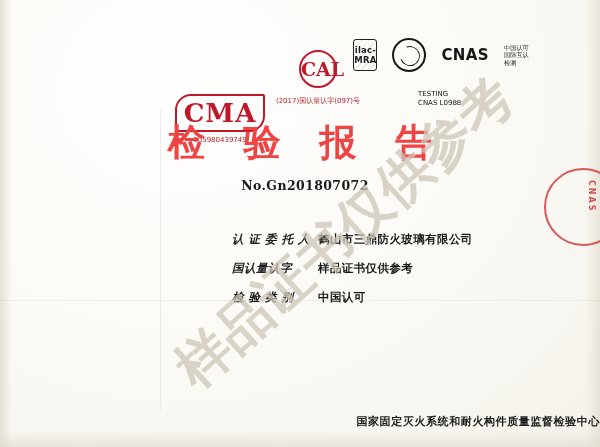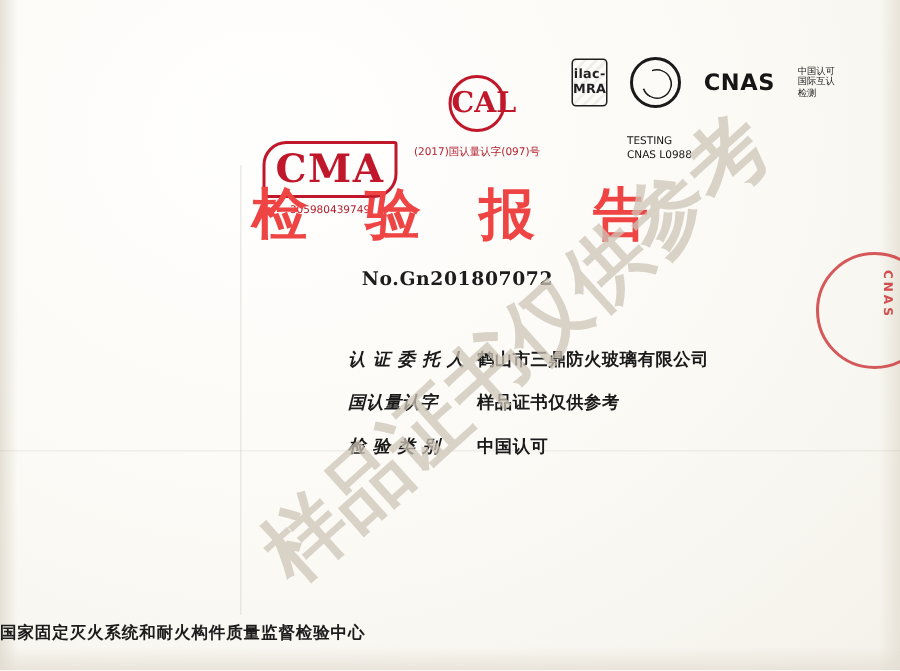--- a/index.html
+++ b/index.html
@@ -105,23 +105,22 @@
     transform: translateY(-50%);
     font-family: "DejaVu Serif", "Liberation Serif", serif;
     font-size: 19px;
     font-weight: bold;
     color: #c0182a;
     line-height: 1;
   }
   #cnas-logo-wrap {
     display: flex;
     align-items: center;
-    justify-content: flex-start;
+    justify-content: center;
     gap: 15px;
-    margin-left: 15px;
   }
   .ilac-badge {
     width: 44px;
     height: 30px;
     border: 1.4px solid #1f1f1f;
     border-radius: 3px;
     font-size: 8.5px;
     font-weight: bold;
     color: #1f1f1f;
     display: flex;
@@ -232,21 +231,21 @@
     letter-spacing: 0.4px;
     white-space: nowrap;
   }
 
   
   #footer-org {
     position: absolute;
     bottom: 18px;
     left: 0;
     width: 600px;
-    text-align: left;
+    text-align: right;
     font-family: "DejaVu Sans", "Liberation Sans", sans-serif;
     font-size: 11px;
     font-weight: bold;
     color: #1c1c1c;
     letter-spacing: 0.6px;
   }
 
   
   #watermark {
     position: absolute;

